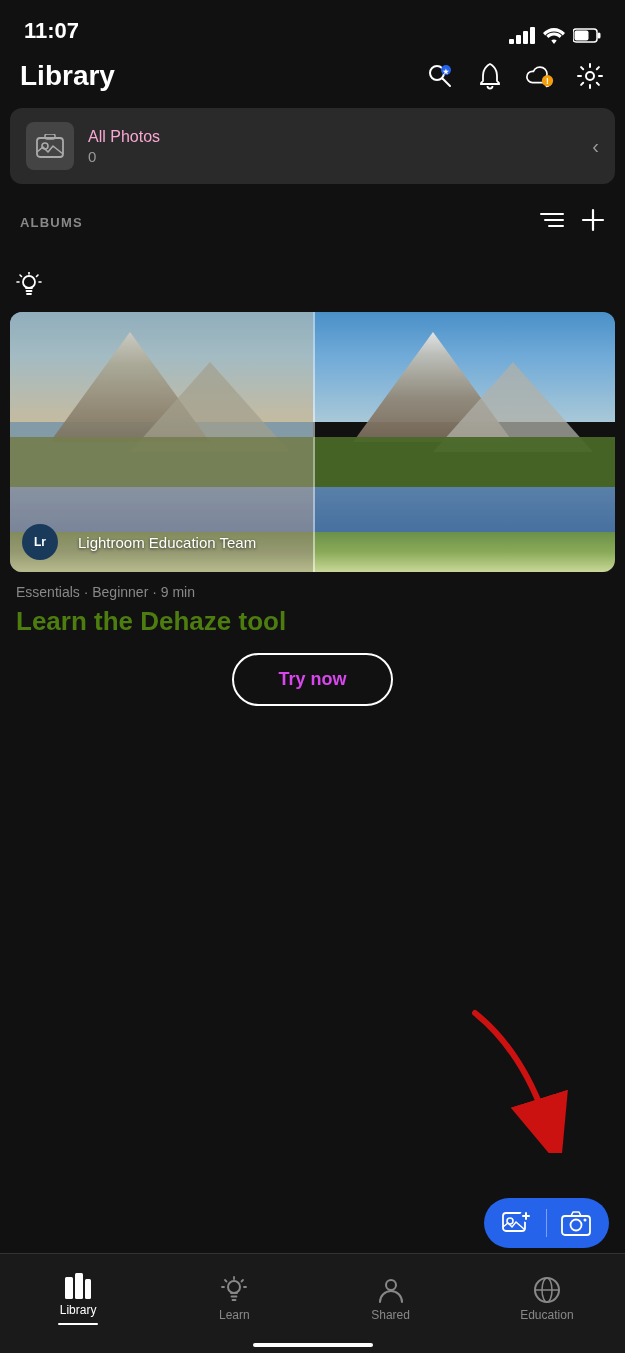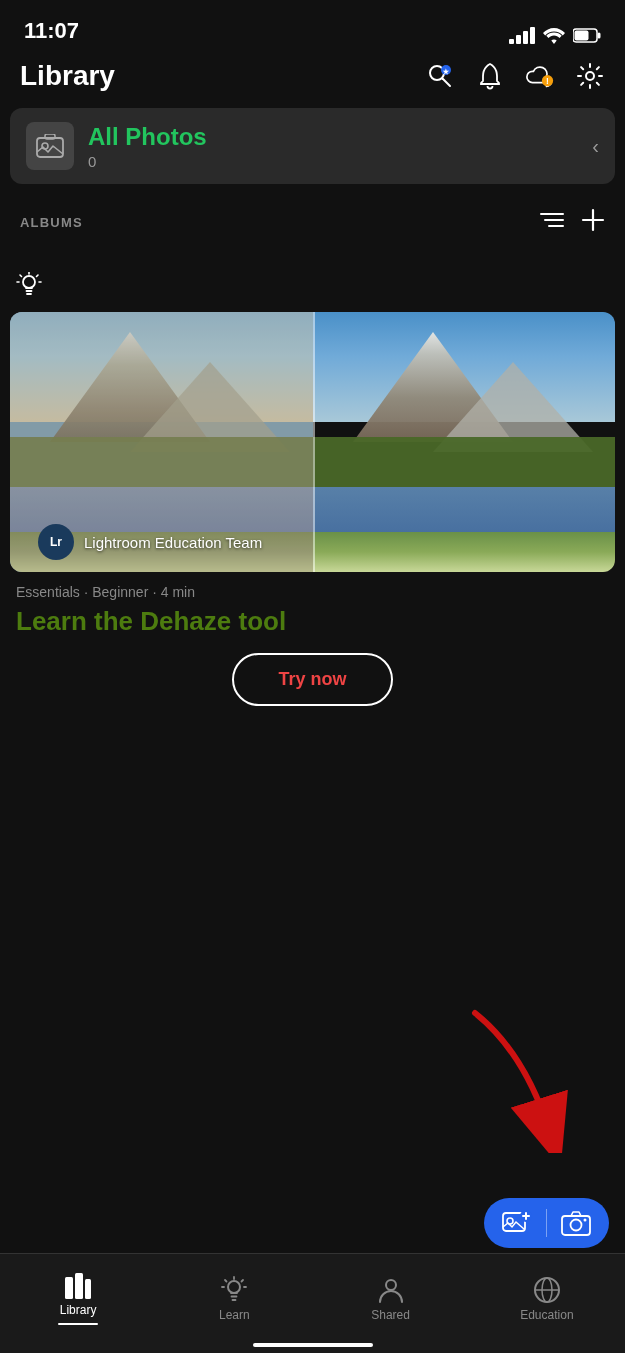--- a/index.html
+++ b/index.html
@@ -85,21 +85,21 @@
       height: 48px;
       background: #444;
       border-radius: 8px;
       display: flex;
       align-items: center;
       justify-content: center;
       margin-right: 14px;
       flex-shrink: 0;
     }
     .all-photos-info { flex: 1; }
-    .all-photos-title { font-size: 24px; font-weight: 700; color: #22c55e; }
+    .all-photos-title { font-size: 16px; font-weight: 400; color: #f9a8d4; }
     .all-photos-count { font-size: 15px; color: #999; margin-top: 2px; }
     .all-photos-chevron { color: #999; font-size: 20px; }
 
     
     .albums-header {
       display: flex;
       justify-content: space-between;
       align-items: center;
       padding: 8px 20px 12px;
     }
@@ -151,24 +151,24 @@
     }
     .after-half {
       position: absolute;
       right: 0; top: 0;
       width: 50%; height: 100%;
       overflow: hidden;
     }
     .card-attribution {
       position: absolute;
       bottom: 12px;
-      left: 28px;
-      display: flex;
-      align-items: center;
-      gap: 10px;
+      left: 12px;
+      display: flex;
+      align-items: center;
+      gap: 20px;
       z-index: 10;
     }
     .lr-avatar {
       width: 36px;
       height: 36px;
       background: #1a3a5c;
       border-radius: 50%;
       display: flex;
       align-items: center;
       justify-content: center;
@@ -191,21 +191,21 @@
       font-size: 26px;
       font-weight: 600;
       color: #4d7c0f;
       padding: 4px 6px 16px;
     }
     .try-now-btn {
       display: block;
       margin: 0 auto 20px;
       border: 2px solid #fff;
       background: transparent;
-      color: #ef4444;
+      color: #d946ef;
       border-radius: 30px;
       padding: 14px 44px;
       font-size: 18px;
       font-weight: 600;
       cursor: pointer;
       width: fit-content;
     }
 
     
     .arrow-container {
@@ -496,21 +496,21 @@
 
       <div class="card-attribution">
         <div class="lr-avatar">
           <span>Lr</span>
         </div>
         <span class="attribution-name">Lightroom Education Team</span>
       </div>
     </div>
   </div>
 
-  <div class="learn-meta">Essentials · Beginner · 4 min</div>
+  <div class="learn-meta">Essentials · Beginner · 9 min</div>
   <div class="learn-tool-title">Learn the Dehaze tool</div>
 
   <button class="try-now-btn">Try now</button>
 </div>
 
 <div class="arrow-container">
   <svg width="140" height="160" viewBox="0 0 140 160">
     <defs>
       <marker id="arrowhead" markerWidth="12" markerHeight="10" refX="6" refY="5" orient="auto">
         <polygon points="0 0, 12 5, 0 10" fill="#cc1111"></polygon>

